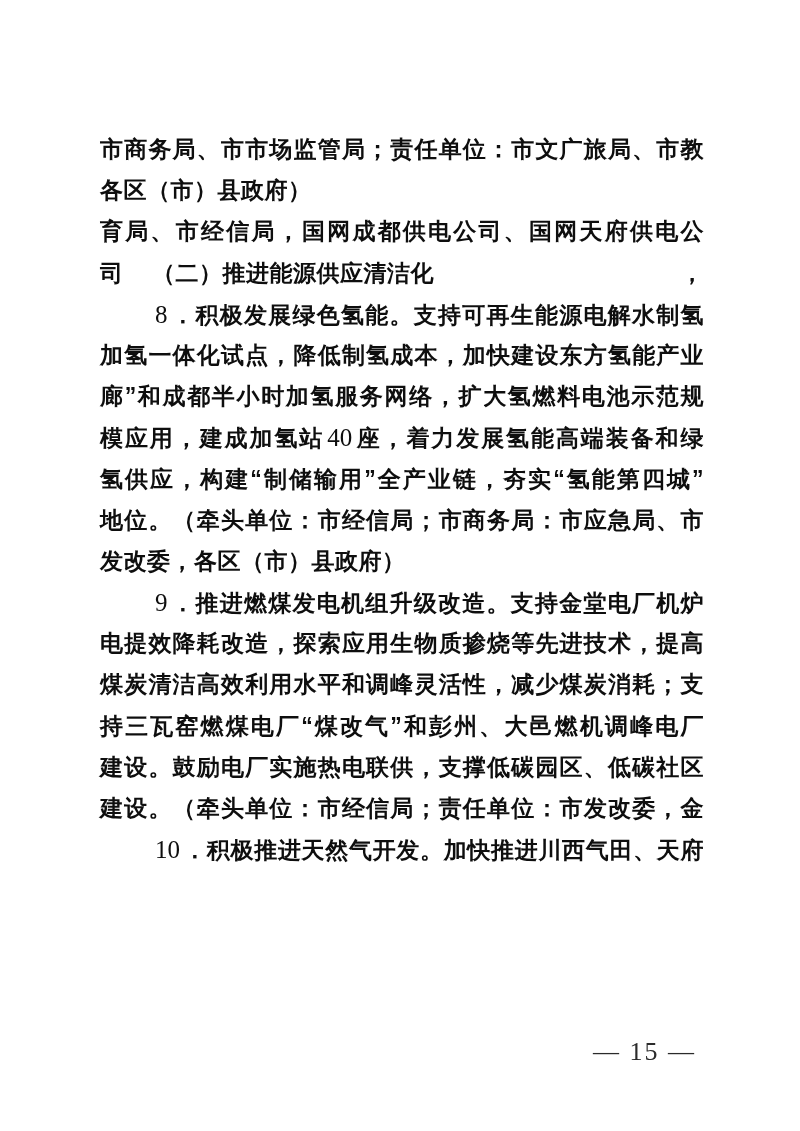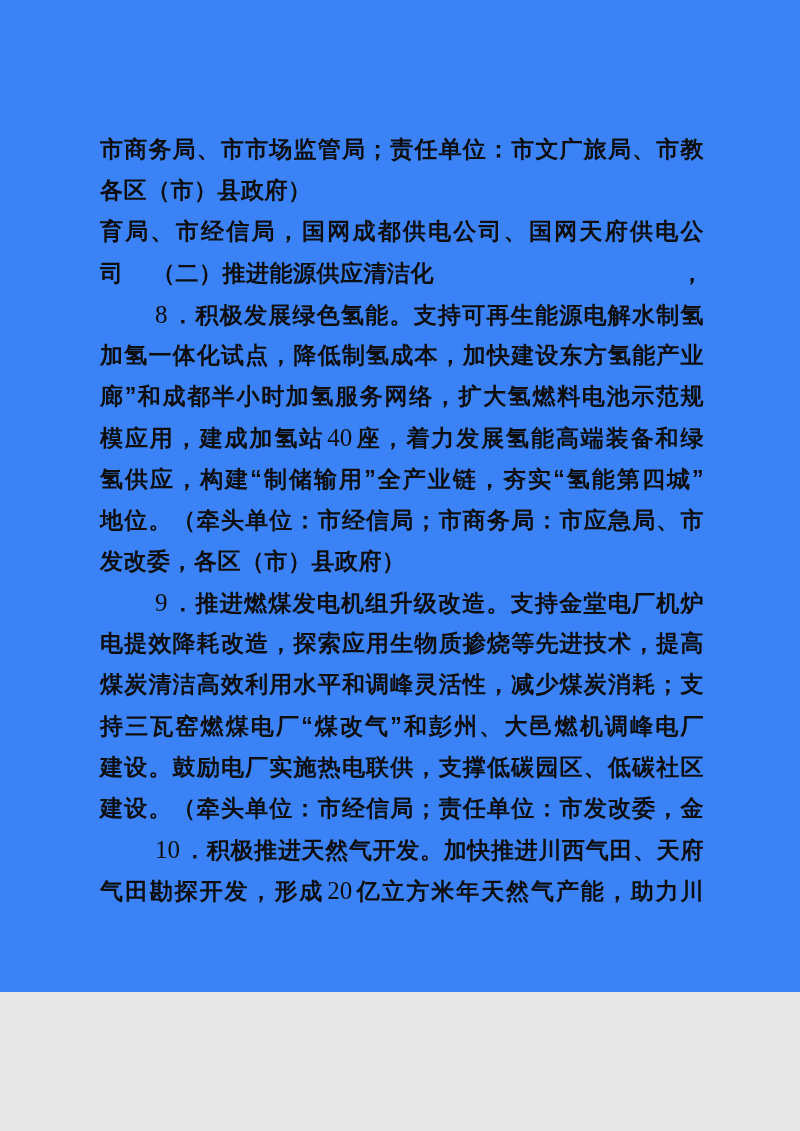--- a/index.html
+++ b/index.html
@@ -2,22 +2,22 @@
 <html><head>
 <meta charset="utf-8">
 <style>
   * { margin: 0; padding: 0; box-sizing: border-box; }
   html, body { background: #e8e8e8; }
   body { font-family: "Liberation Sans", sans-serif; }
 
   .page {
     position: relative;
     width: 800px;
-    height: 992px;
-    background: #3b82f6;
+    height: 1131px;
+    background: #ffffff;
     margin: 0 auto;
     overflow: hidden;
     color: #0e0e0e;
   }
 
   .content {
     position: absolute;
     left: 100px;
     top: 129px;
     width: 604px;
@@ -75,16 +75,15 @@
       <div class="line j">氢供应，构建“制储输用”全产业链，夯实“氢能第四城”</div>
       <div class="line j">地位。（牵头单位：市经信局；市商务局：市应急局、市</div>
       <div class="line">发改委，各区（市）县政府）</div>
       <div class="line j indent"><span class="num">9</span>．推进燃煤发电机组升级改造。支持金堂电厂机炉</div>
       <div class="line j">电提效降耗改造，探索应用生物质掺烧等先进技术，提高</div>
       <div class="line j">煤炭清洁高效利用水平和调峰灵活性，减少煤炭消耗；支</div>
       <div class="line j">持三瓦窑燃煤电厂“煤改气”和彭州、大邑燃机调峰电厂</div>
       <div class="line j">建设。鼓励电厂实施热电联供，支撑低碳园区、低碳社区</div>
       <div class="line j">建设。（牵头单位：市经信局；责任单位：市发改委，金</div>
       <div class="line j indent"><span class="num">10</span>．积极推进天然气开发。加快推进川西气田、天府</div>
-      <div class="line j">气田勘探开发，形成<span class="num">20</span>亿立方米年天然气产能，助力川</div>
     </div>
   <div class="footer">— 15 —</div>
 </div>
 
 </body></html>

